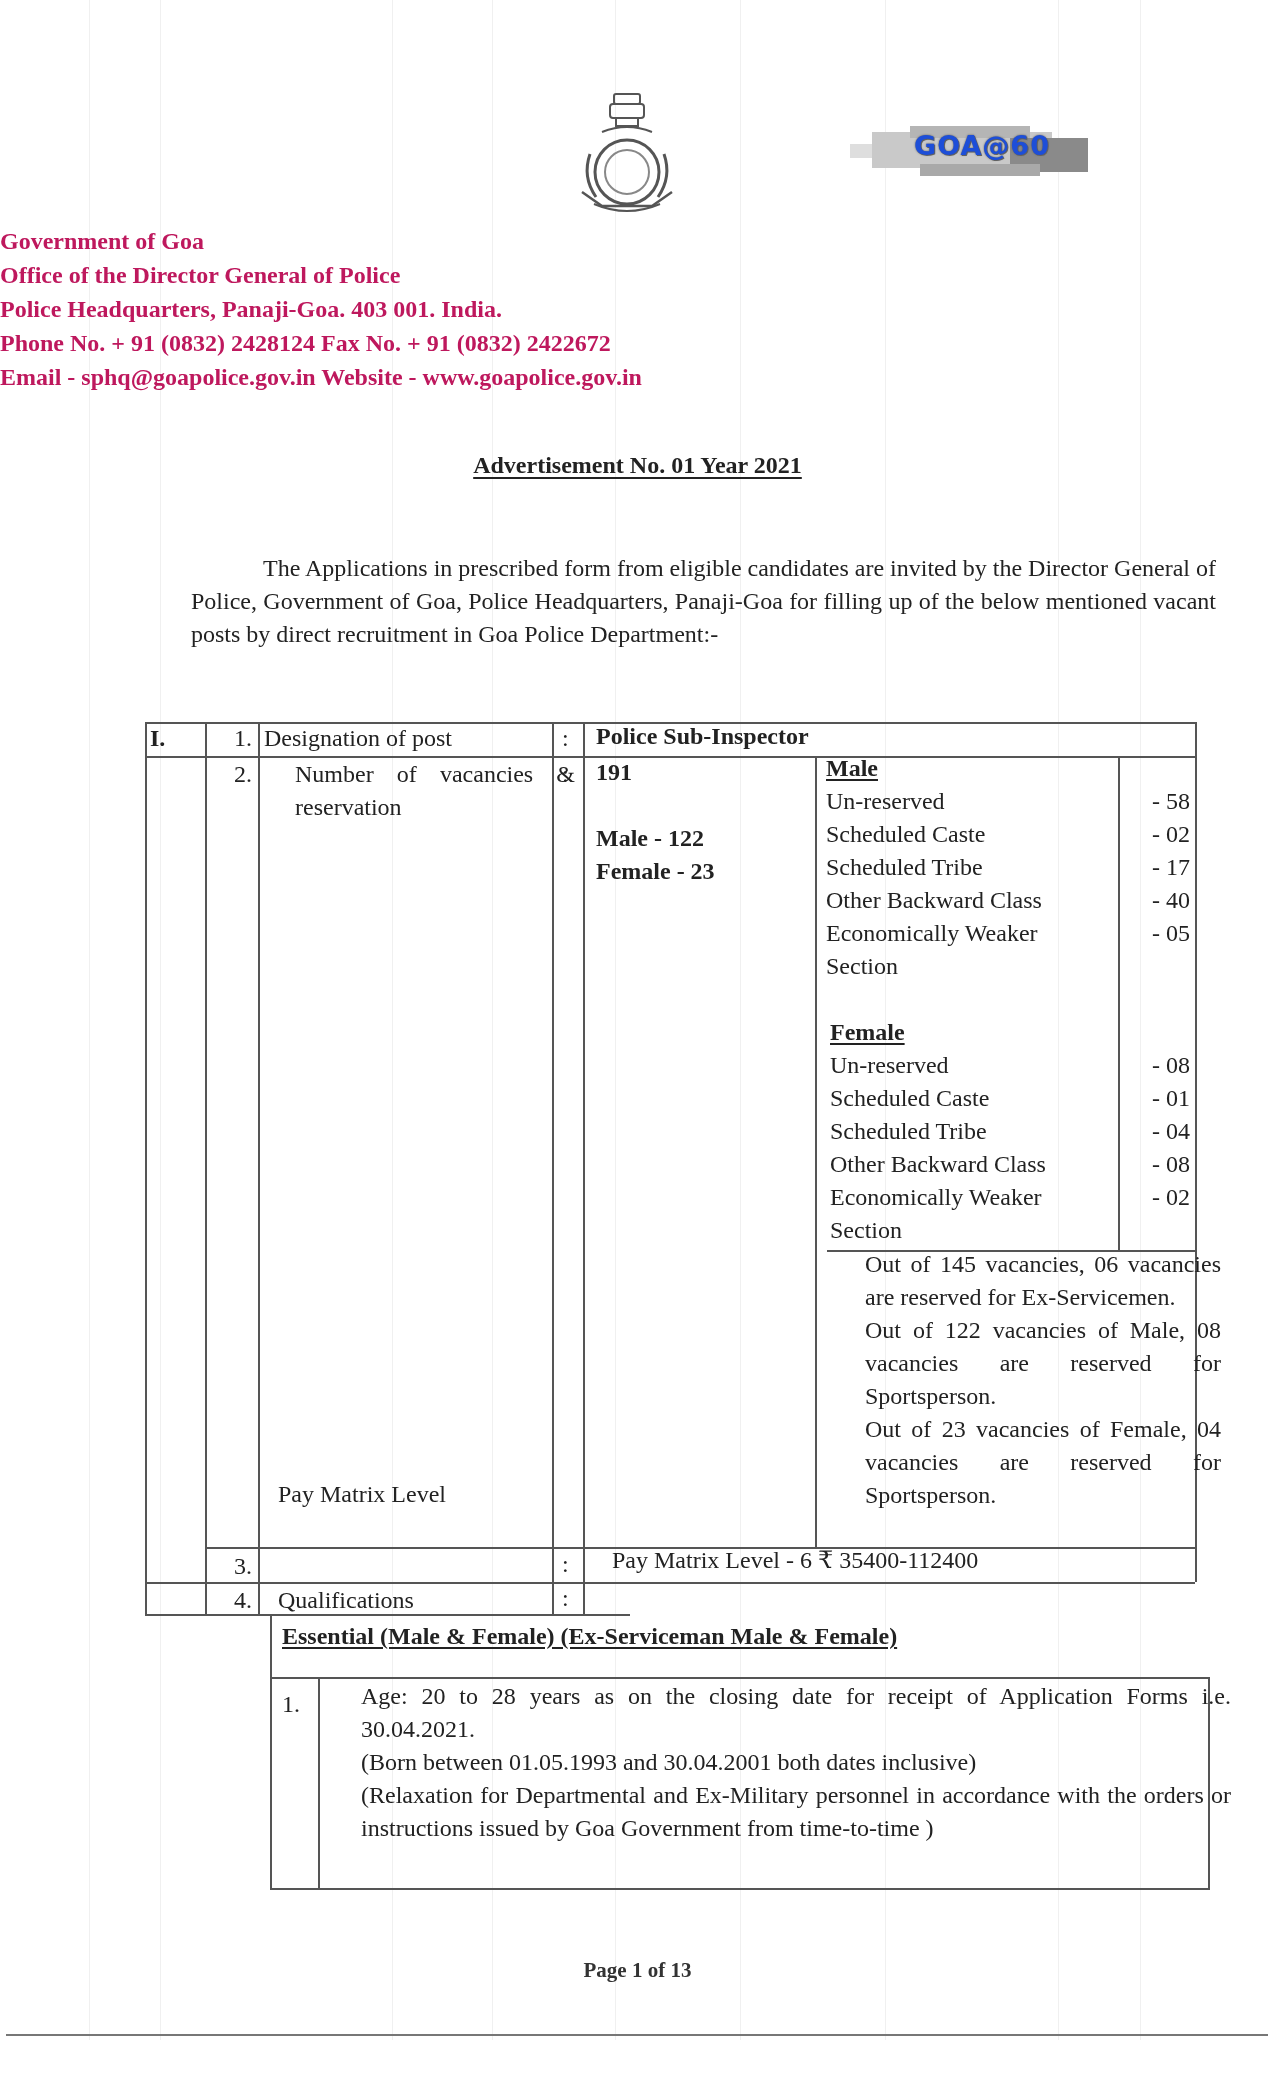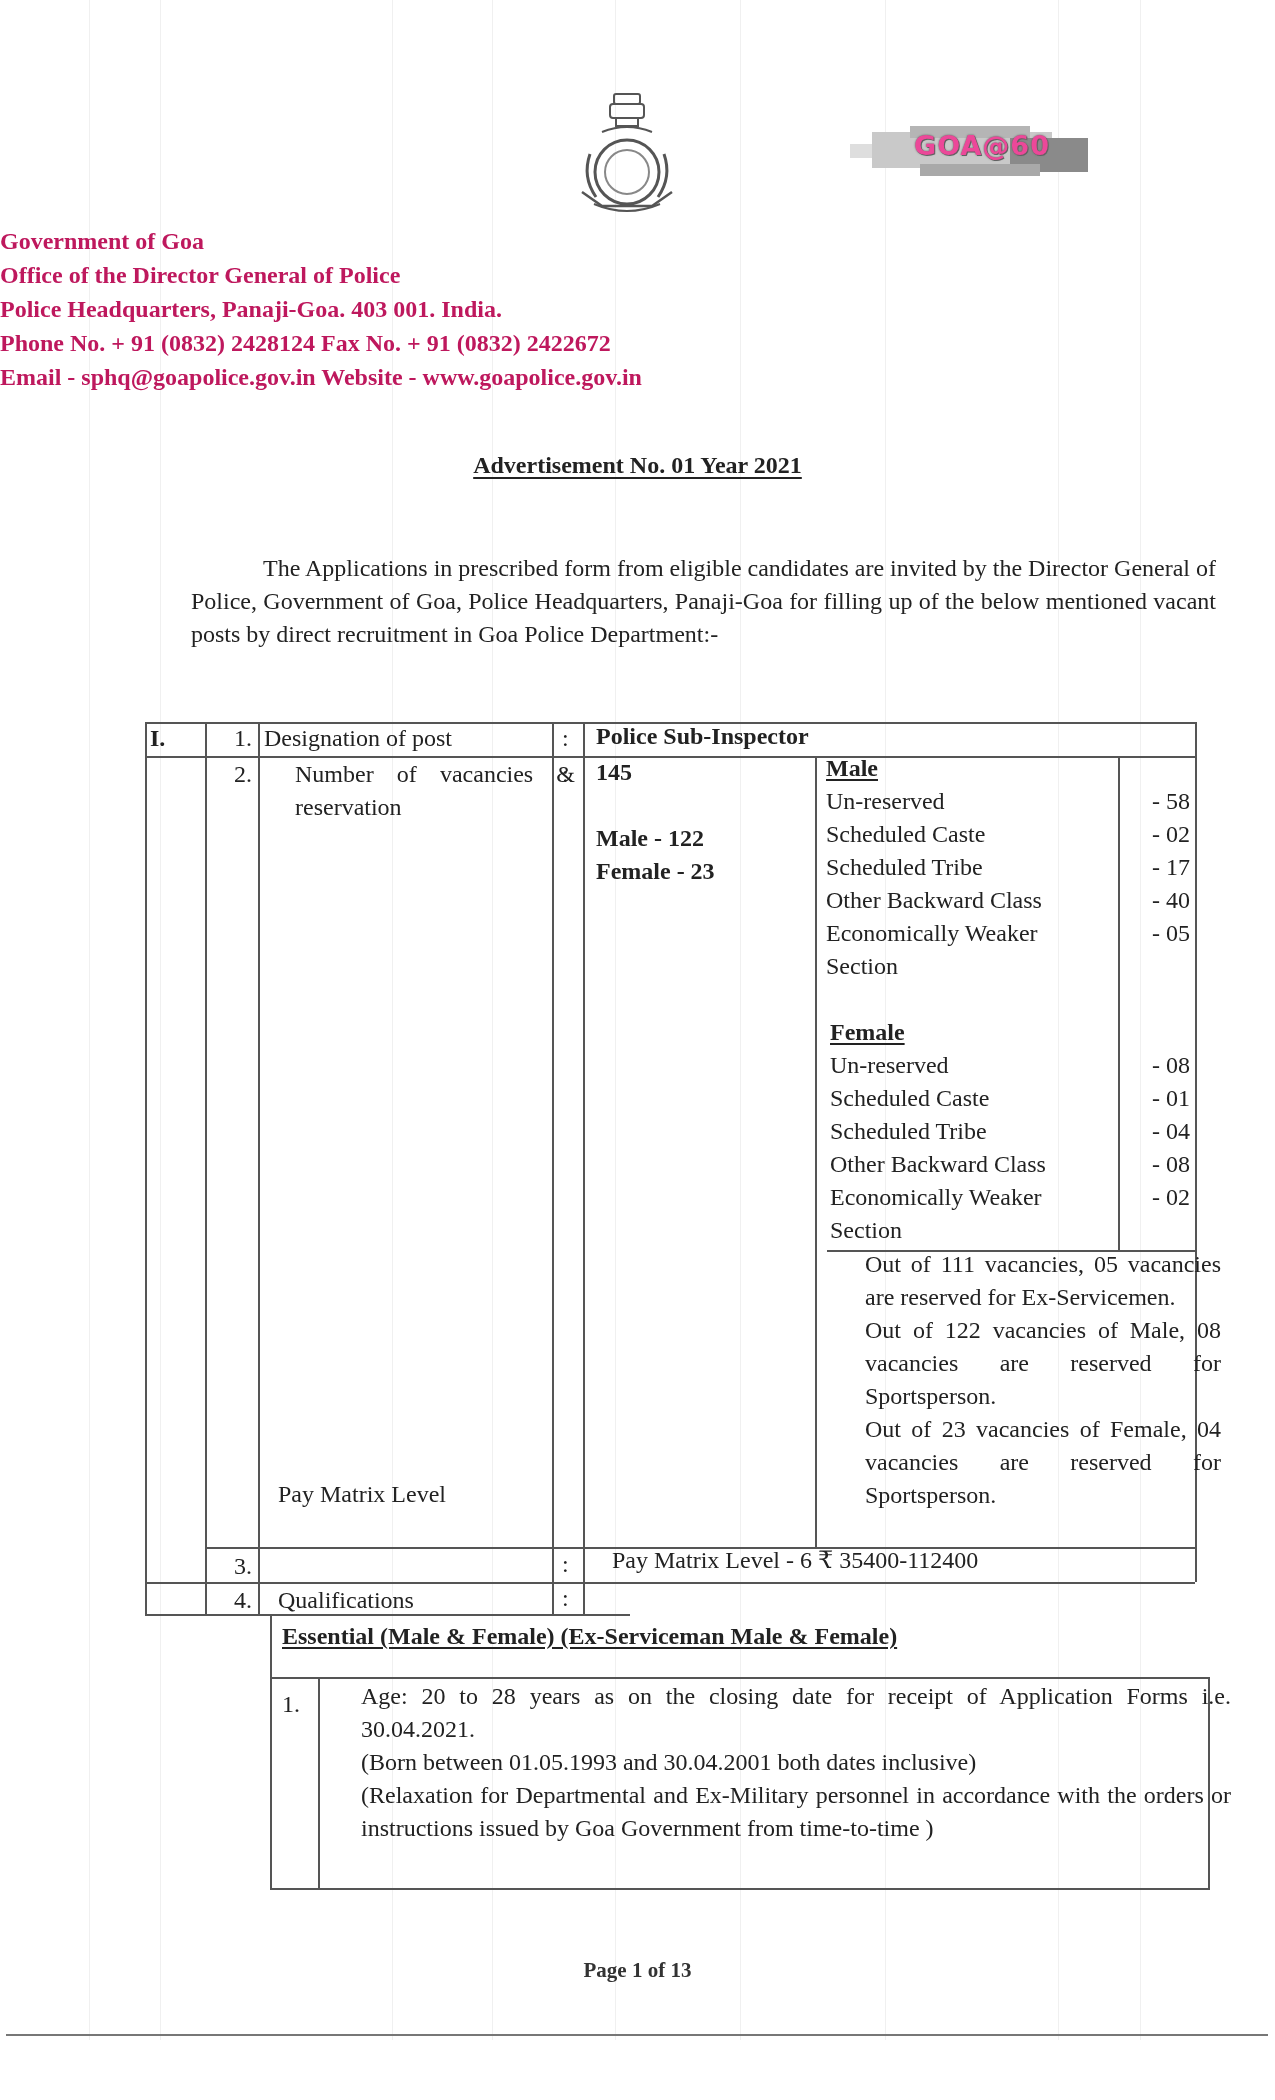--- a/index.html
+++ b/index.html
@@ -12,21 +12,21 @@
   .streak { position:absolute; top:0; width:1px; height:2040px; background:rgba(170,170,170,0.18); }
 
   .emblem { left:572px; top:92px; width:110px; height:128px; }
   .goa60 { left:850px; top:120px; width:265px; height:70px; }
   .goa60 .b1 { position:absolute; left:22px; top:12px; width:180px; height:36px; background:#c9c9c9; }
   .goa60 .b2 { position:absolute; left:60px; top:6px; width:120px; height:12px; background:#b5b5b5; }
   .goa60 .b3 { position:absolute; left:160px; top:18px; width:78px; height:34px; background:#8a8a8a; }
   .goa60 .b4 { position:absolute; left:0px; top:24px; width:30px; height:14px; background:#dedede; }
   .goa60 .b5 { position:absolute; left:70px; top:44px; width:120px; height:12px; background:#a9a9a9; }
   .goa60 .txt { position:absolute; left:12px; top:10px; width:240px; text-align:center;
-     font-family:"DejaVu Sans", sans-serif; font-weight:bold; font-size:27px; color:#ec4899; letter-spacing:1px;
+     font-family:"DejaVu Sans", sans-serif; font-weight:bold; font-size:27px; color:#1d4ed8; letter-spacing:1px;
      text-shadow:0 0 2px #555, 1px 1px 0 #666; }
 
   .hdr { left:0; width:1275px; text-align:left; font-weight:bold; font-size:24px; color:#be185d; }
   .adv { left:0; width:1275px; text-align:center; top:452px; font-weight:bold; font-size:24px; }
   .adv span { text-decoration:underline; text-decoration-thickness:2px; text-underline-offset:4px; }
 
   .intro { left:160px; top:552px; width:1025px; font-size:24px; line-height:33px; text-align:justify; }
   .intro .ind { display:inline-block; width:72px; }
 
   .tline { position:absolute; background:#555; }
@@ -114,21 +114,21 @@
 
 <div class="cell" style="left:208px;top:722px;width:44px;text-align:right">1.</div>
 <div class="cell" style="left:264px;top:722px">Designation of post</div>
 <div class="cell" style="left:562px;top:722px">:</div>
 <div class="cell bold" style="left:596px;top:720px">Police Sub-Inspector</div>
 
 <div class="cell" style="left:208px;top:758px;width:44px;text-align:right">2.</div>
 <div class="cell just" style="left:264px;top:758px;width:280px">Number of vacancies &amp; reservation</div>
 <div class="cell" style="left:562px;top:758px">:</div>
 <div class="cell bold" style="left:596px;top:756px;width:210px">
-  <div>145</div>
+  <div>191</div>
   <div style="height:33px"></div>
   <div>Male - 122</div>
   <div>Female - 23</div>
 </div>
 
 <div class="cell" style="left:826px;top:752px;width:290px">
   <div class="bold"><span class="ul">Male</span></div>
   <div>Un-reserved</div>
   <div>Scheduled Caste</div>
   <div>Scheduled Tribe</div>
@@ -153,21 +153,21 @@
 </div>
 <div class="cell" style="left:1122px;top:1049px;width:68px;text-align:right">
   <div>- 08</div>
   <div>- 01</div>
   <div>- 04</div>
   <div>- 08</div>
   <div>- 02</div>
 </div>
 
 <div class="cell just" style="left:834px;top:1248px;width:356px">
-  <div>Out of 111 vacancies, 05 vacancies are reserved for Ex-Servicemen.</div>
+  <div>Out of 145 vacancies, 06 vacancies are reserved for Ex-Servicemen.</div>
   <div>Out of 122 vacancies of Male, 08 vacancies are reserved for Sportsperson.</div>
   <div>Out of 23 vacancies of Female, 04 vacancies are reserved for Sportsperson.</div>
 </div>
 
 <div class="cell" style="left:208px;top:1550px;width:44px;text-align:right">3.</div>
 <div class="cell" style="left:278px;top:1478px">Pay Matrix Level</div>
 <div class="cell" style="left:562px;top:1548px">:</div>
 <div class="cell" style="left:612px;top:1544px">Pay Matrix Level - 6 ₹ 35400-112400</div>
 
 <div class="cell" style="left:208px;top:1584px;width:44px;text-align:right">4.</div>

